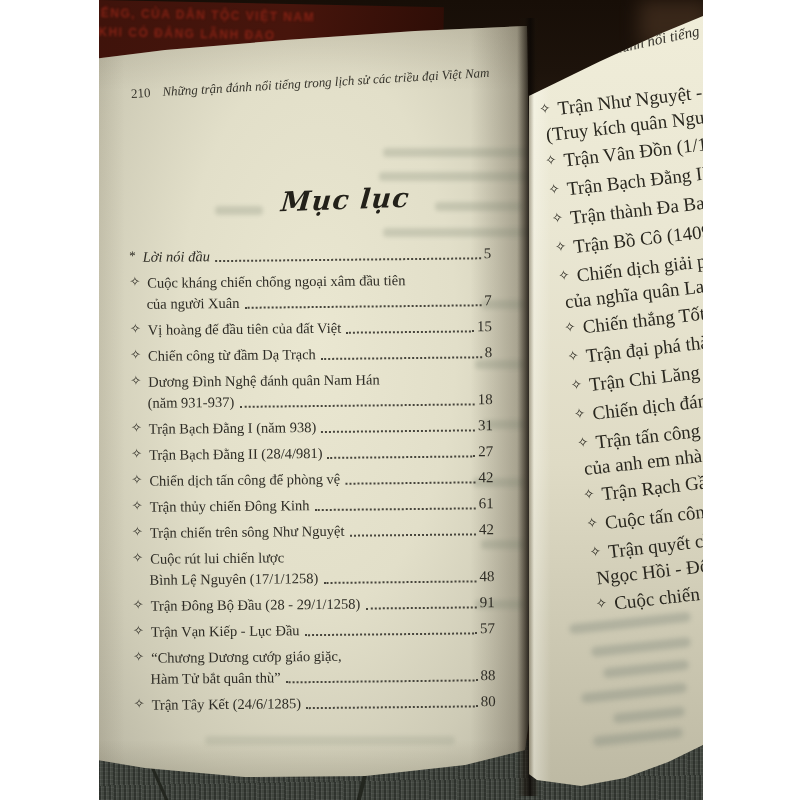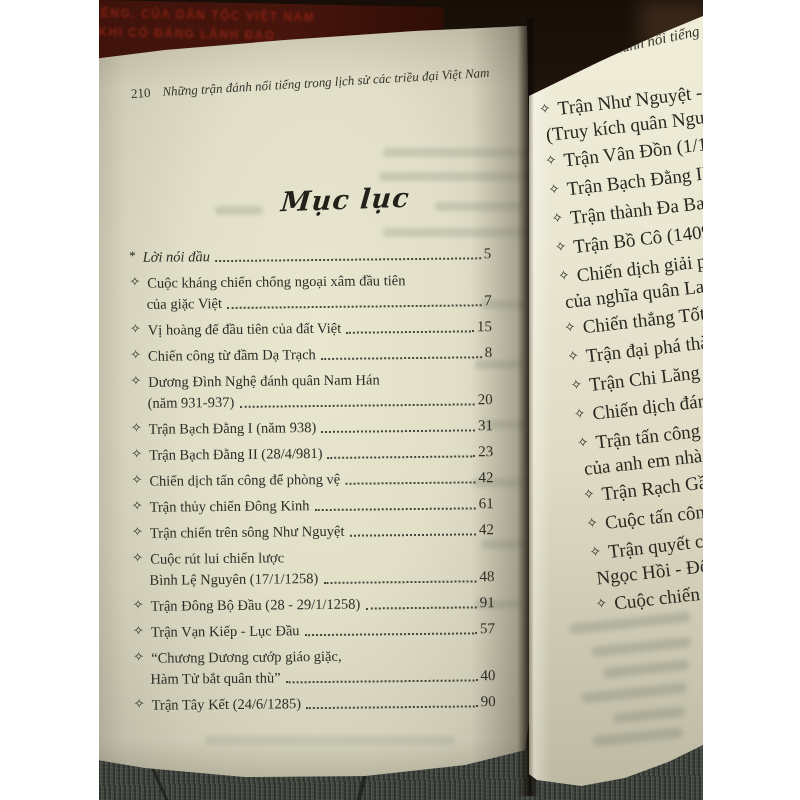--- a/index.html
+++ b/index.html
@@ -120,21 +120,21 @@
             <span class="bullet">*</span>
             <span class="it">Lời nói đầu</span>
             <span class="dots"></span>
             <span class="pg">5</span>
           </div>
           <div class="toc-line mid">
             <span class="bullet">✧</span>
             <span class="">Cuộc kháng chiến chống ngoại xâm đầu tiên</span>
           </div>
           <div class="toc-line end cont">
-            <span class="">của giặc Việt</span>
+            <span class="">của người Xuân</span>
             <span class="dots"></span>
             <span class="pg">7</span>
           </div>
           <div class="toc-line end">
             <span class="bullet">✧</span>
             <span class="">Vị hoàng đế đầu tiên của đất Việt</span>
             <span class="dots"></span>
             <span class="pg">15</span>
           </div>
           <div class="toc-line end">
@@ -143,33 +143,33 @@
             <span class="dots"></span>
             <span class="pg">8</span>
           </div>
           <div class="toc-line mid">
             <span class="bullet">✧</span>
             <span class="">Dương Đình Nghệ đánh quân Nam Hán</span>
           </div>
           <div class="toc-line end cont">
             <span class="">(năm 931-937)</span>
             <span class="dots"></span>
-            <span class="pg">20</span>
+            <span class="pg">18</span>
           </div>
           <div class="toc-line end">
             <span class="bullet">✧</span>
             <span class="">Trận Bạch Đằng I (năm 938)</span>
             <span class="dots"></span>
             <span class="pg">31</span>
           </div>
           <div class="toc-line end">
             <span class="bullet">✧</span>
             <span class="">Trận Bạch Đằng II (28/4/981)</span>
             <span class="dots"></span>
-            <span class="pg">23</span>
+            <span class="pg">27</span>
           </div>
           <div class="toc-line end">
             <span class="bullet">✧</span>
             <span class="">Chiến dịch tấn công để phòng vệ</span>
             <span class="dots"></span>
             <span class="pg">42</span>
           </div>
           <div class="toc-line end">
             <span class="bullet">✧</span>
             <span class="">Trận thủy chiến Đông Kinh</span>
@@ -203,27 +203,27 @@
             <span class="dots"></span>
             <span class="pg">57</span>
           </div>
           <div class="toc-line mid">
             <span class="bullet">✧</span>
             <span class="">“Chương Dương cướp giáo giặc,</span>
           </div>
           <div class="toc-line end cont">
             <span class="">Hàm Tử bắt quân thù”</span>
             <span class="dots"></span>
-            <span class="pg">40</span>
+            <span class="pg">88</span>
           </div>
           <div class="toc-line end">
             <span class="bullet">✧</span>
             <span class="">Trận Tây Kết (24/6/1285)</span>
             <span class="dots"></span>
-            <span class="pg">90</span>
+            <span class="pg">80</span>
           </div>
         </div>
     </div>
 
     <div class="gutter"></div>
 
     <div class="right-page">
       <div class="rp-header it">Những trận đánh nổi tiếng tr</div>
       <div class="rp-list" id="right-toc">
           <div class="r-row mid"><span class="rb">✧</span><span>Trận Như Nguyệt - Vạn</span></div>

